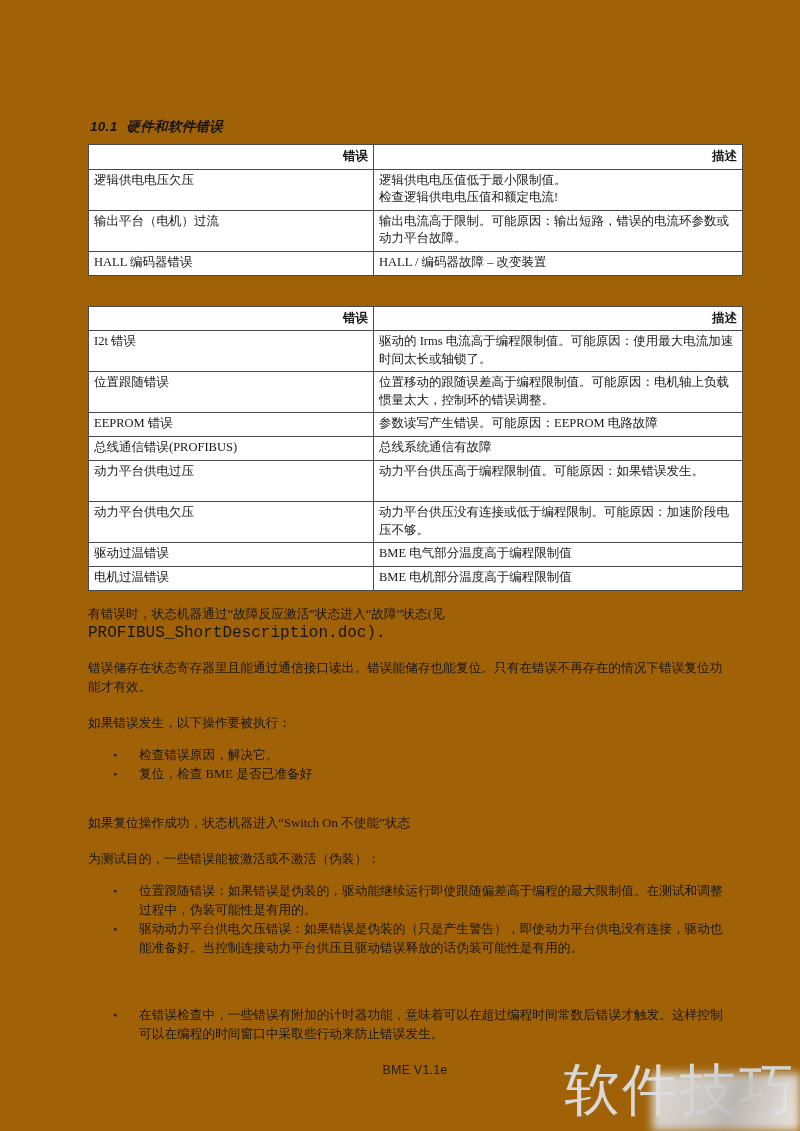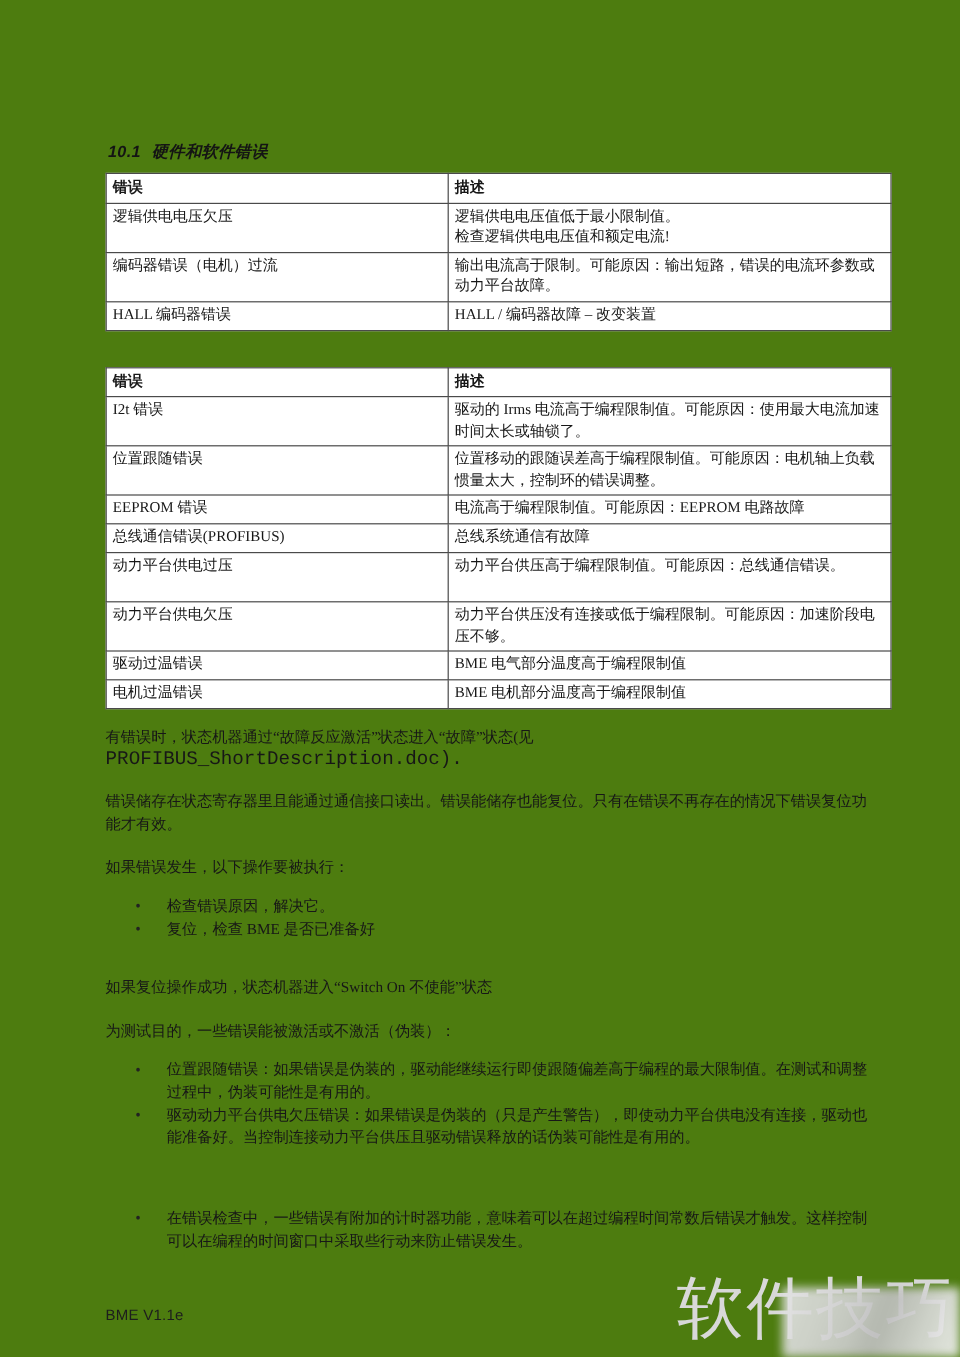--- a/index.html
+++ b/index.html
@@ -14,21 +14,21 @@
     position: relative;
     overflow: hidden;
     font-family: "Liberation Serif", "DejaVu Serif", serif;
     color: #1a1a1a;
   }
   .page {
     position: absolute;
     top: 0; left: 0;
     width: 800px;
     height: 1131px;
-    background: #4d7c0f;
+    background: #a16207;
   }
   .content {
     position: absolute;
     left: 88px;
     top: 118px;
     width: 654px;
   }
 
   
   .section-heading {
@@ -55,21 +55,21 @@
   table.err-table td, table.err-table th {
     border: 1px solid #4a4a4a;
     padding: 2px 5px 3px 5px;
     vertical-align: top;
     font-size: 12.5px;
     line-height: 17.5px;
     color: #171717;
     font-family: "Liberation Serif", "DejaVu Serif", serif;
   }
   table.err-table th {
-    text-align: left;
+    text-align: right;
     font-weight: bold;
     font-size: 12.5px;
     padding-top: 3px;
     padding-bottom: 3px;
   }
   .col-left { width: 285px; }
   .col-right { width: 369px; }
 
   .cell-twoline { height: 35px; }
   .cell-oneline { height: 18px; }
@@ -118,25 +118,25 @@
     left: 12px;
     top: 0;
     font-size: 7px;
     line-height: 19px;
     color: #222;
   }
   .gap-md { height: 17px; }
   .gap-lg { height: 22px; }
 
   .footer-version {
-    text-align: left;
+    text-align: center;
     font-family: "Liberation Sans", "DejaVu Sans", sans-serif;
     font-size: 12.5px;
     color: #1d1d1d;
-    margin-top: 45px;
+    margin-top: 19px;
     letter-spacing: 0.2px;
   }
 
   
   .watermark {
     position: absolute;
     right: 4px;
     bottom: 2px;
     font-family: "DejaVu Sans", sans-serif;
     font-size: 56px;
@@ -179,21 +179,21 @@
           <th>描述</th>
         </tr>
       </thead>
       <tbody>
         <tr>
           <td class="cell-twoline">逻辑供电电压欠压</td>
           <td class="cell-twoline" style="white-space:pre-line;">逻辑供电电压值低于最小限制值。
 检查逻辑供电电压值和额定电流!</td>
         </tr>
         <tr>
-          <td class="cell-twoline">编码器错误（电机）过流</td>
+          <td class="cell-twoline">输出平台（电机）过流</td>
           <td class="cell-twoline">输出电流高于限制。可能原因：输出短路，错误的电流环参数或动力平台故障。</td>
         </tr>
         <tr>
           <td class="cell-oneline">HALL 编码器错误</td>
           <td class="cell-oneline">HALL / 编码器故障 – 改变装置</td>
         </tr>
       </tbody>
     </table>
 
     <div class="table-gap"></div>
@@ -213,29 +213,29 @@
         <tr>
           <td class="cell-twoline">I2t 错误</td>
           <td class="cell-twoline">驱动的 Irms 电流高于编程限制值。可能原因：使用最大电流加速时间太长或轴锁了。</td>
         </tr>
         <tr>
           <td class="cell-twoline">位置跟随错误</td>
           <td class="cell-twoline">位置移动的跟随误差高于编程限制值。可能原因：电机轴上负载惯量太大，控制环的错误调整。</td>
         </tr>
         <tr>
           <td class="cell-oneline">EEPROM 错误</td>
-          <td class="cell-oneline">电流高于编程限制值。可能原因：EEPROM 电路故障</td>
+          <td class="cell-oneline">参数读写产生错误。可能原因：EEPROM 电路故障</td>
         </tr>
         <tr>
           <td class="cell-oneline">总线通信错误(PROFIBUS)</td>
           <td class="cell-oneline">总线系统通信有故障</td>
         </tr>
         <tr>
           <td class="cell-twoline">动力平台供电过压</td>
-          <td class="cell-twoline">动力平台供压高于编程限制值。可能原因：总线通信错误。</td>
+          <td class="cell-twoline">动力平台供压高于编程限制值。可能原因：如果错误发生。</td>
         </tr>
         <tr>
           <td class="cell-twoline">动力平台供电欠压</td>
           <td class="cell-twoline">动力平台供压没有连接或低于编程限制。可能原因：加速阶段电压不够。</td>
         </tr>
         <tr>
           <td class="cell-oneline">驱动过温错误</td>
           <td class="cell-oneline">BME 电气部分温度高于编程限制值</td>
         </tr>
         <tr>

